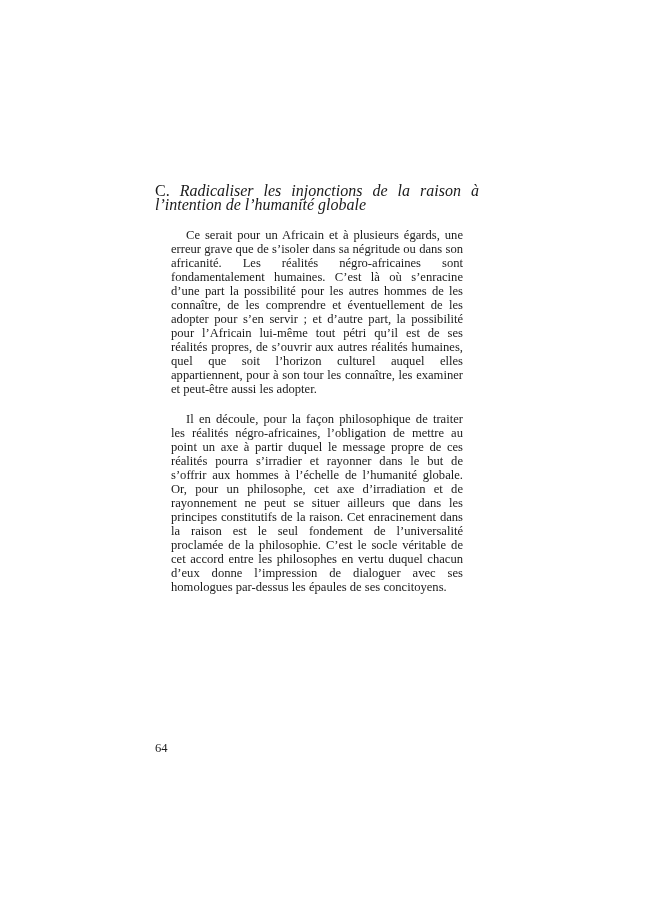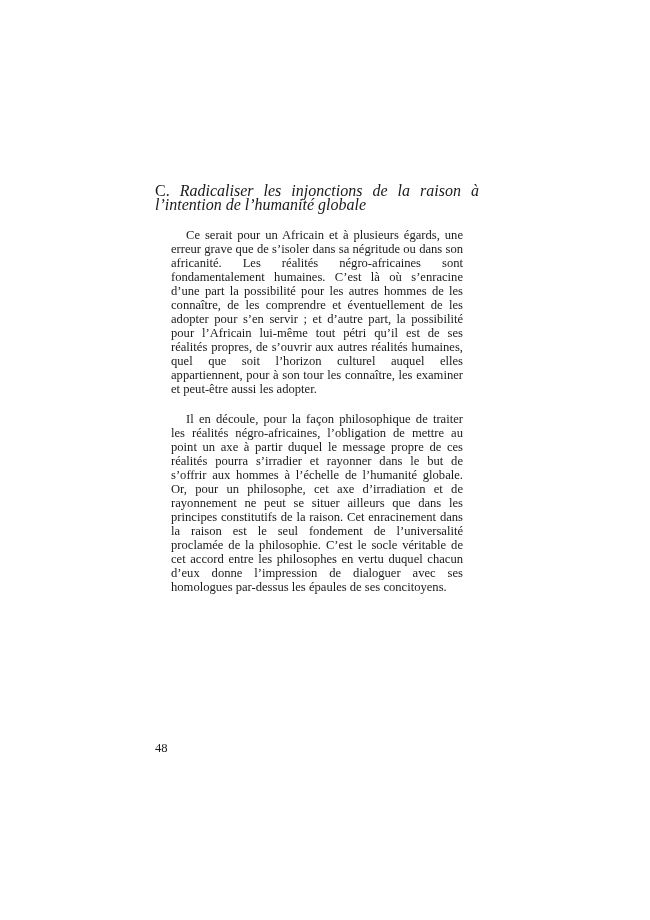--- a/index.html
+++ b/index.html
@@ -33,13 +33,13 @@
 
 <div class="page-text">
   <h3 class="heading">
     <span class="label">C.</span>
     <span class="title">Radicaliser les injonctions de la raison à l’intention de l’humanité globale</span>
   </h3>
   <p class="para">Ce serait pour un Africain et à plusieurs égards, une erreur grave que de s’isoler dans sa négritude ou dans son africanité. Les réalités négro-africaines sont fondamentalement humaines. C’est là où s’enracine d’une part la possibilité pour les autres hommes de les connaître, de les comprendre et éventuellement de les adopter pour s’en servir ; et d’autre part, la possibilité pour l’Africain lui-même tout pétri qu’il est de ses réalités propres, de s’ouvrir aux autres réalités humaines, quel que soit l’horizon culturel auquel elles appartiennent, pour à son tour les connaître, les examiner et peut-être aussi les adopter.</p>
   <p class="para">Il en découle, pour la façon philosophique de traiter les réalités négro-africaines, l’obligation de mettre au point un axe à partir duquel le message propre de ces réalités pourra s’irradier et rayonner dans le but de s’offrir aux hommes à l’échelle de l’humanité globale. Or, pour un philosophe, cet axe d’irradiation et de rayonnement ne peut se situer ailleurs que dans les principes constitutifs de la raison. Cet enracinement dans la raison est le seul fondement de l’universalité proclamée de la philosophie. C’est le socle véritable de cet accord entre les philosophes en vertu duquel chacun d’eux donne l’impression de dialoguer avec ses homologues par-dessus les épaules de ses concitoyens.</p>
 </div>
 
-<div class="page-number">48</div>
+<div class="page-number">64</div>
 
 </body></html>

